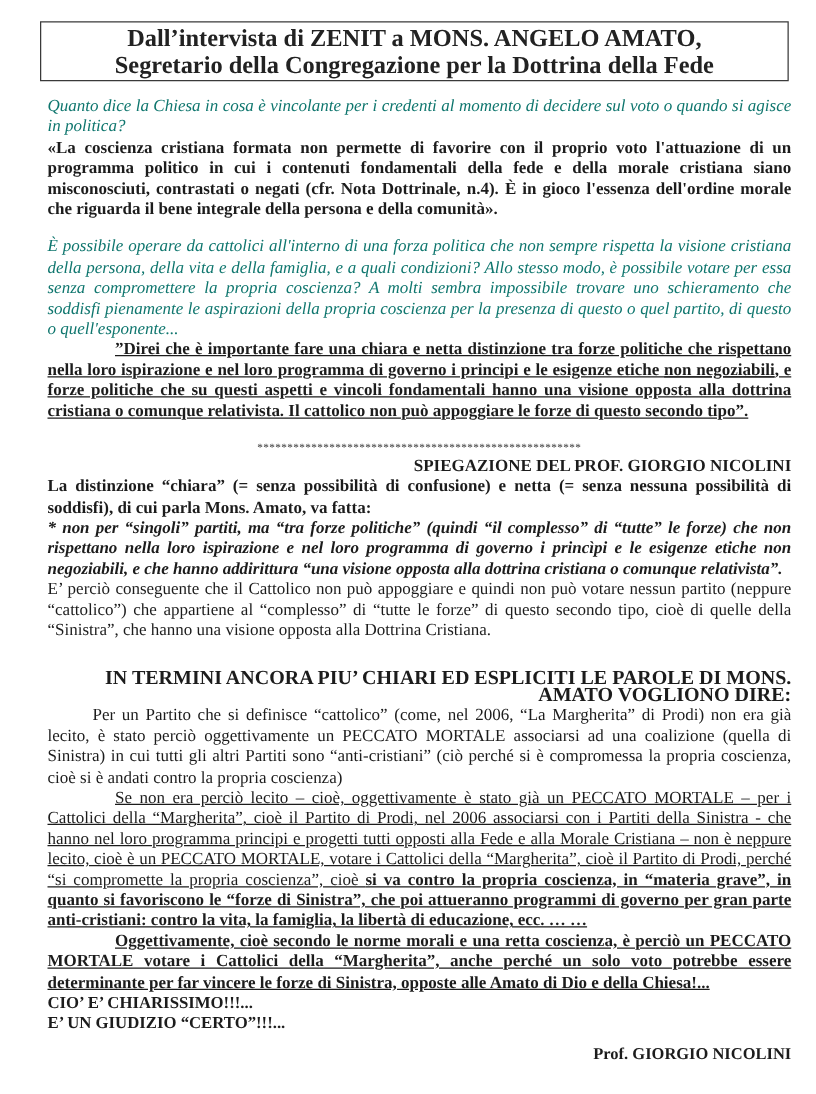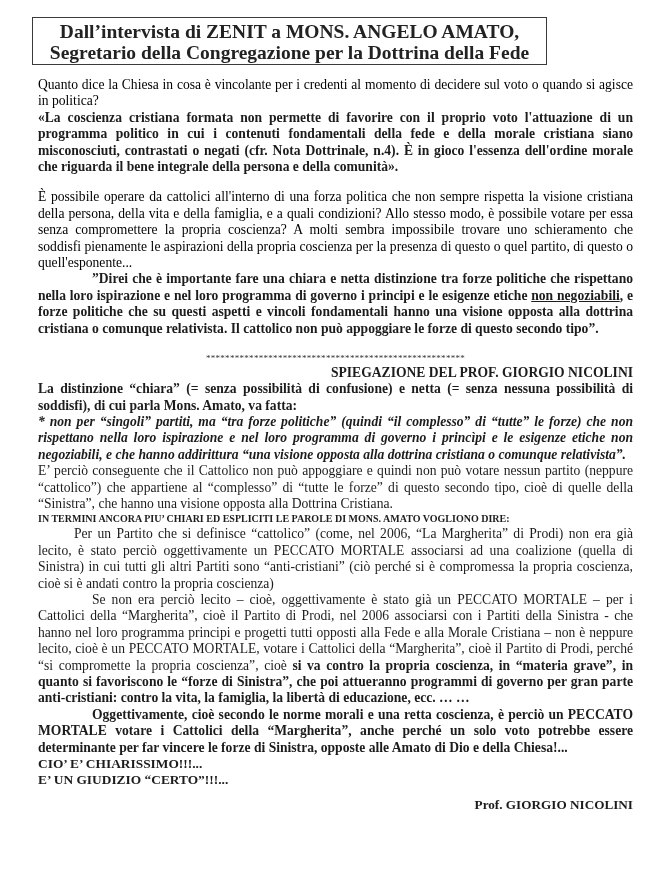--- a/index.html
+++ b/index.html
@@ -2,37 +2,37 @@
 <html><head>
 <meta charset="utf-8">
 <style>
   html, body { margin: 0; padding: 0; background: #ffffff; }
   body {
     width: 653px; height: 875px; overflow: hidden; position: relative;
     font-family: "Liberation Serif", "DejaVu Serif", serif;
     color: #1c1c1c;
   }
   .title-box {
-    position: absolute; left: 32px; top: 17px; width: 515px; height: 48px;
+    position: absolute; left: 32px; top: 17px; width: 599px; height: 48px;
     border: 1px solid #3a3a3a; box-sizing: border-box;
     text-align: center; font-weight: bold; font-size: 19.5px; line-height: 21px;
     padding-top: 3px; color: #222;
   }
   .page { position: absolute; left: 38px; top: 77px; width: 595px; }
   p { margin: 0; text-align: justify; font-size: 13.6px; line-height: 16.4px; }
-  .q { color: #000000; }
+  .q { font-style: italic; color: #0f766e; }
   .b { font-weight: bold; }
   .bi { font-weight: bold; font-style: italic; }
-  .indent { text-indent: 54px; }
+  .indent { text-indent: 54px; text-decoration: underline; }
   .indent2 { text-indent: 36px; }
   .gap { height: 8px; }
   .gap2 { height: 14px; }
   .stars { text-align: center; font-size: 9px; letter-spacing: 0.3px; line-height: 14px; color: #333; }
   .heading { text-align: right; font-size: 13.6px; line-height: 16px; font-weight: bold; }
-  .heading-small { text-align: left; font-size: 10px; line-height: 14px; font-weight: bold; }
+  .heading-small { text-align: right; font-size: 16px; line-height: 14px; font-weight: bold; margin-top: 24px; }
   .exclaim { font-weight: bold; font-size: 13.4px; line-height: 16.4px; }
   .sign { text-align: right; font-weight: bold; font-size: 13.2px; line-height: 16.6px; }
   .u { text-decoration: underline; }
 </style>
 </head>
 <body>
 
 <div class="title-box">
   <div>Dall’intervista di ZENIT a MONS. ANGELO AMATO,</div>
   <div>Segretario della Congregazione per la Dottrina della Fede</div>

